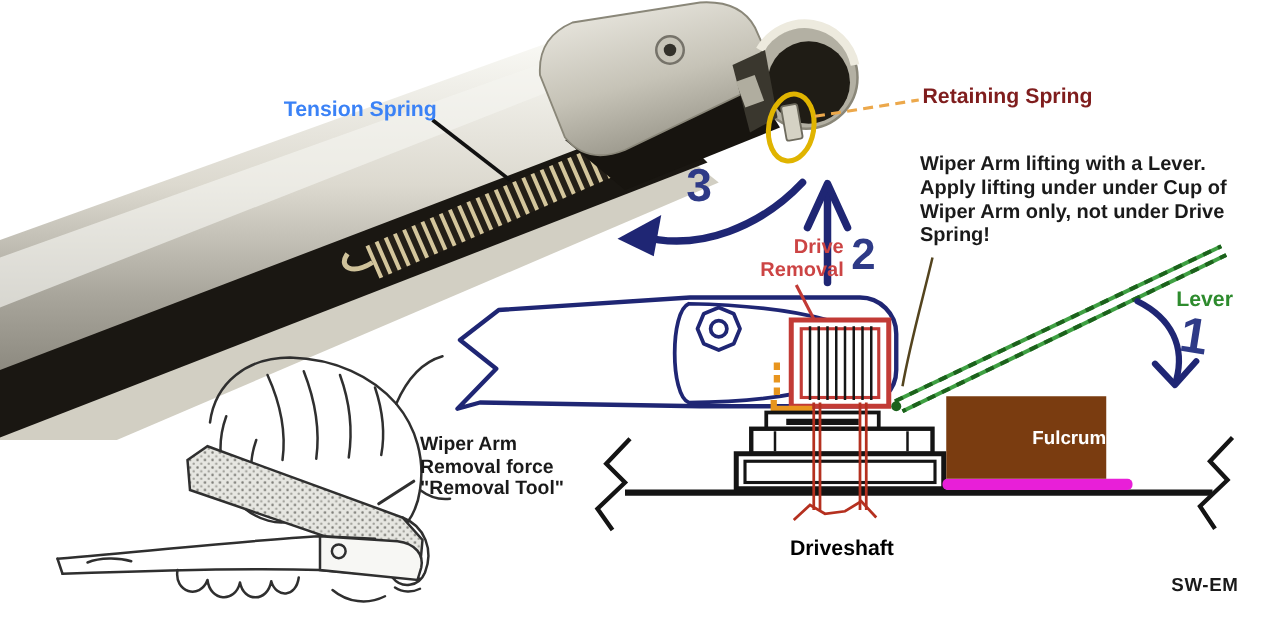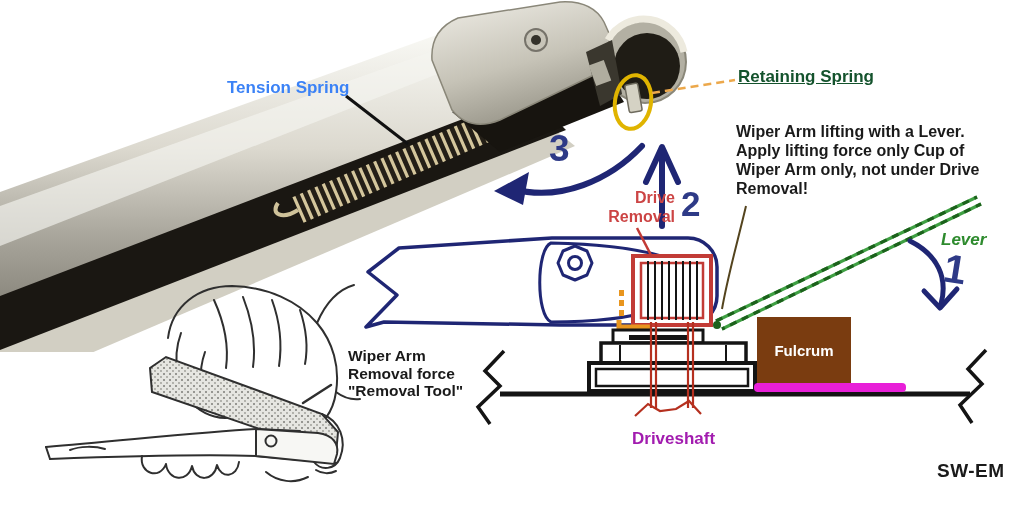--- a/index.html
+++ b/index.html
@@ -5,34 +5,34 @@
   html,body{margin:0;padding:0;background:#fff;}
   #stage{
     position:relative;width:1024px;height:513px;overflow:hidden;
     background:#ffffff;font-family:"Liberation Sans",sans-serif;
   }
   #stage svg{position:absolute;left:0;top:0;}
   .lbl{position:absolute;font-weight:bold;white-space:nowrap;}
   .lbl-black{color:#3b82f6;text-align:center;}
   .lbl-line{display:block;}
   #tension-label{left:227px;top:78px;font-size:17px;}
-  #retaining-label{left:738px;top:67px;font-size:17px;color:#14532d;text-decoration:underline;}
+  #retaining-label{left:738px;top:67px;font-size:17px;color:#7f1d1d;}
   #lever-note{left:736px;top:122px;font-size:16px;line-height:19px;color:#1a1a1a;}
   #drive-bushing-label{left:565px;top:188px;width:110px;text-align:right;font-size:16px;line-height:19px;color:#cc4444;}
-  #lever-label{left:941px;top:230px;font-size:17px;color:#2e8b2e;font-style:italic;}
-  #driveshaft-label{left:632px;top:429px;font-size:17px;color:#a21caf;}
-  #removal-note{left:336px;top:347px;font-size:15.5px;line-height:17.5px;color:#1a1a1a;margin-left:12px;}
-  #swem{left:937px;top:460px;font-size:19px;color:#1a1a1a;letter-spacing:.5px;}
+  #lever-label{left:941px;top:230px;font-size:17px;color:#2e8b2e;}
+  #driveshaft-label{left:632px;top:429px;font-size:17px;color:#000000;}
+  #removal-note{left:336px;top:347px;font-size:15.5px;line-height:17.5px;color:#1a1a1a;}
+  #swem{left:937px;top:460px;font-size:15px;color:#1a1a1a;letter-spacing:.5px;}
   .stepnum{position:absolute;font-weight:bold;color:#2e3a87;}
   #num3{left:549px;top:128px;font-size:37px;}
   #num2{left:681px;top:184px;font-size:35px;}
   #num1{left:944px;top:247px;font-size:40px;transform:rotate(9deg);}
   #fulcrum-block{
-    position:absolute;left:757px;top:317px;width:94px;height:66px;
-    background:#7a3c10;color:#ffffff;text-align:center;
+    position:absolute;left:757px;top:317px;width:128px;height:66px;
+    background:#7a3c10;color:#ffffff;text-align:right;
     font-weight:bold;font-size:15px;line-height:19px;padding-top:0;
     display:flex;flex-direction:column;justify-content:center;
   }
 </style>
 </head>
 <body>
 
 <div id="stage">
 
 <svg width="1024" height="513" viewBox="0 0 1024 513">
@@ -197,23 +197,23 @@
 
   <line x1="346" y1="96" x2="408" y2="144" stroke="#111111" stroke-width="3"></line>
 </svg>
 
 <div id="tension-label" class="lbl lbl-black">Tension Spring</div>
 
 <div id="retaining-label" class="lbl">Retaining Spring</div>
 
 <div id="lever-note" class="lbl">
   <span class="lbl-line">Wiper Arm lifting with a Lever.</span>
-  <span class="lbl-line">Apply lifting force only Cup of</span>
+  <span class="lbl-line">Apply lifting under under Cup of</span>
   <span class="lbl-line">Wiper Arm only, not under Drive</span>
-  <span class="lbl-line">Removal!</span>
+  <span class="lbl-line">Spring!</span>
 </div>
 
 <div id="drive-bushing-label" class="lbl">
   <span class="lbl-line">Drive</span>
   <span class="lbl-line">Removal</span>
 </div>
 
 <div id="lever-label" class="lbl">Lever</div>
 
 <div id="fulcrum-block">

